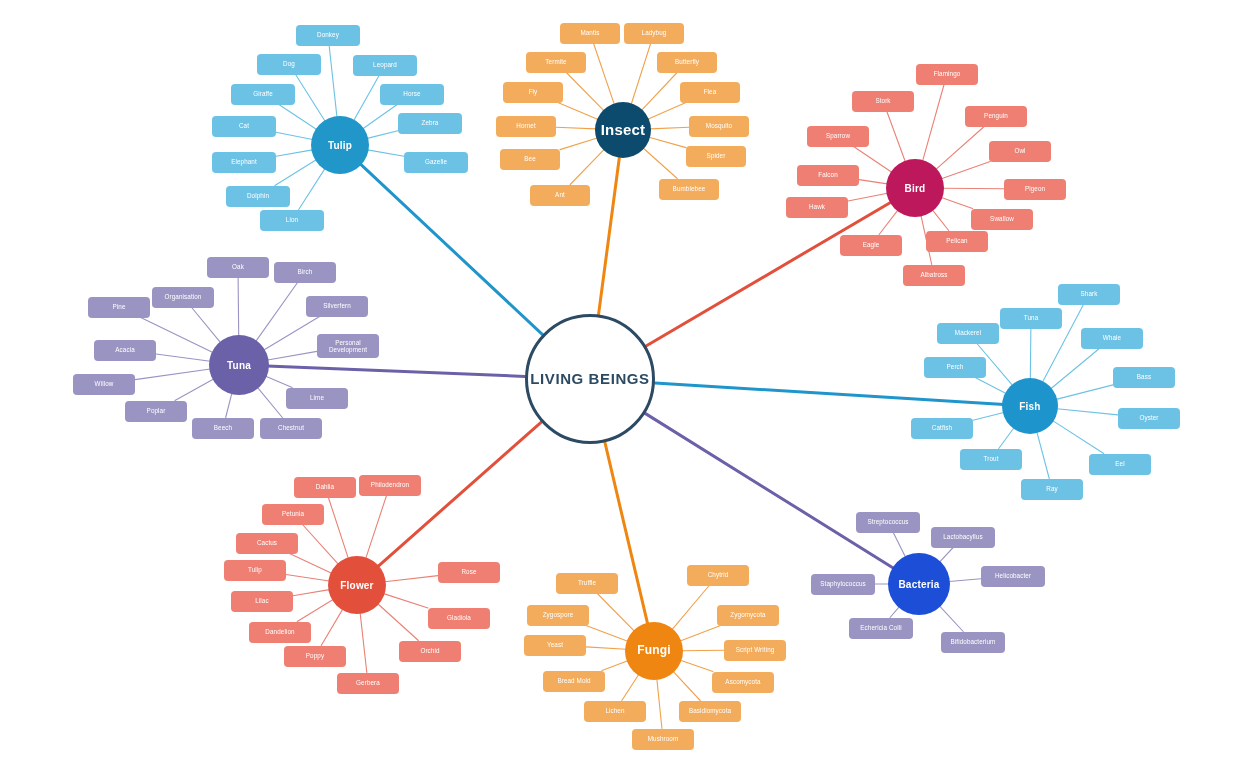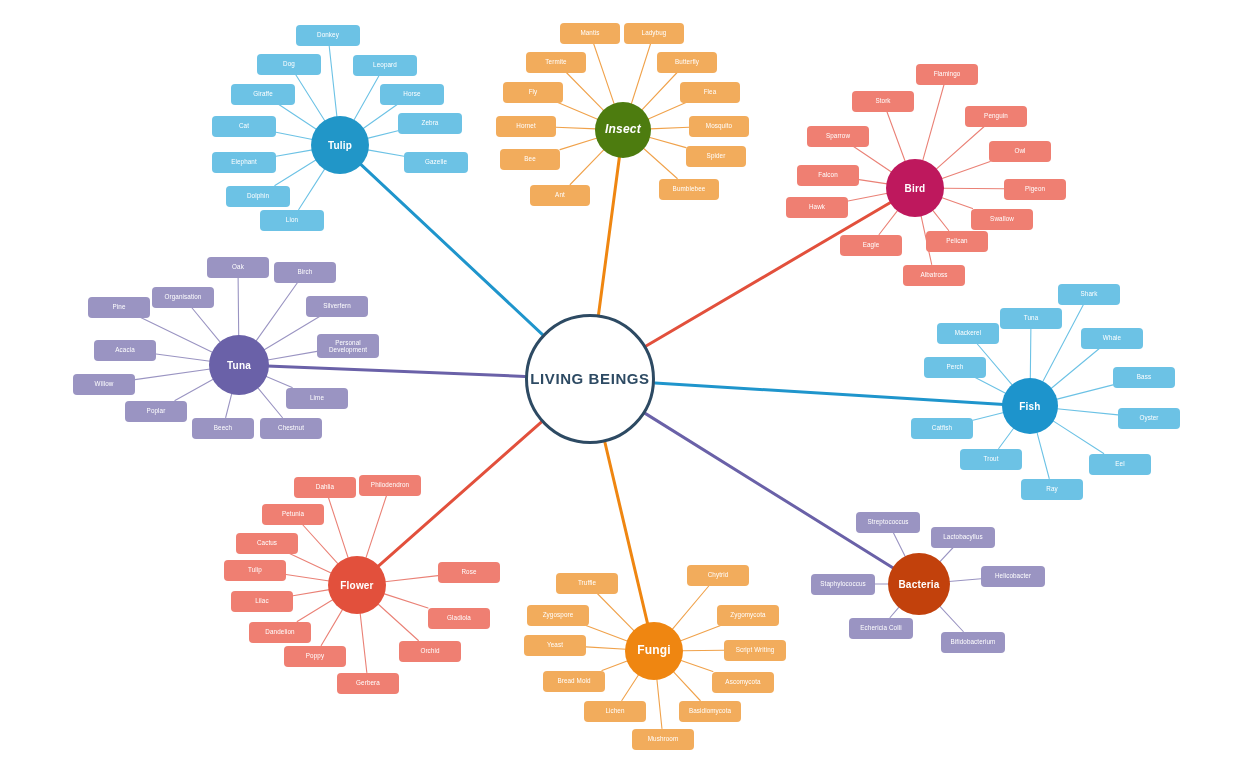--- a/index.html
+++ b/index.html
@@ -124,21 +124,21 @@
       <div class="leaf" style="left: 257px; top: 53.5px; width: 64px; height: 21px; background: rgb(108, 194, 229);">Dog</div>
       <div class="leaf" style="left: 231px; top: 83.5px; width: 64px; height: 21px; background: rgb(108, 194, 229);">Giraffe</div>
       <div class="leaf" style="left: 212px; top: 115.5px; width: 64px; height: 21px; background: rgb(108, 194, 229);">Cat</div>
       <div class="leaf" style="left: 212px; top: 151.5px; width: 64px; height: 21px; background: rgb(108, 194, 229);">Elephant</div>
       <div class="leaf" style="left: 226px; top: 185.5px; width: 64px; height: 21px; background: rgb(108, 194, 229);">Dolphin</div>
       <div class="leaf" style="left: 260px; top: 209.5px; width: 64px; height: 21px; background: rgb(108, 194, 229);">Lion</div>
       <div class="leaf" style="left: 353px; top: 54.5px; width: 64px; height: 21px; background: rgb(108, 194, 229);">Leopard</div>
       <div class="leaf" style="left: 380px; top: 83.5px; width: 64px; height: 21px; background: rgb(108, 194, 229);">Horse</div>
       <div class="leaf" style="left: 398px; top: 112.5px; width: 64px; height: 21px; background: rgb(108, 194, 229);">Zebra</div>
       <div class="leaf" style="left: 404px; top: 151.5px; width: 64px; height: 21px; background: rgb(108, 194, 229);">Gazelle</div>
-      <div class="hub" style="left: 595px; top: 102px; width: 56px; height: 56px; background: #4d7c0f; font-size: 12px; font-style: italic;">Insect</div>
+      <div class="hub" style="left: 595px; top: 102px; width: 56px; height: 56px; background: #0c4a6e; font-size: 15px;">Insect</div>
       <div class="leaf" style="left: 560px; top: 22.5px; width: 60px; height: 21px; background: rgb(242, 172, 92);">Mantis</div>
       <div class="leaf" style="left: 624px; top: 22.5px; width: 60px; height: 21px; background: rgb(242, 172, 92);">Ladybug</div>
       <div class="leaf" style="left: 526px; top: 51.5px; width: 60px; height: 21px; background: rgb(242, 172, 92);">Termite</div>
       <div class="leaf" style="left: 657px; top: 51.5px; width: 60px; height: 21px; background: rgb(242, 172, 92);">Butterfly</div>
       <div class="leaf" style="left: 503px; top: 81.5px; width: 60px; height: 21px; background: rgb(242, 172, 92);">Fly</div>
       <div class="leaf" style="left: 680px; top: 81.5px; width: 60px; height: 21px; background: rgb(242, 172, 92);">Flea</div>
       <div class="leaf" style="left: 496px; top: 115.5px; width: 60px; height: 21px; background: rgb(242, 172, 92);">Hornet</div>
       <div class="leaf" style="left: 689px; top: 115.5px; width: 60px; height: 21px; background: rgb(242, 172, 92);">Mosquito</div>
       <div class="leaf" style="left: 500px; top: 148.5px; width: 60px; height: 21px; background: rgb(242, 172, 92);">Bee</div>
       <div class="leaf" style="left: 686px; top: 145.5px; width: 60px; height: 21px; background: rgb(242, 172, 92);">Spider</div>
@@ -162,21 +162,21 @@
       <div class="leaf" style="left: 1000px; top: 307.5px; width: 62px; height: 21px; background: rgb(108, 194, 229);">Tuna</div>
       <div class="leaf" style="left: 937px; top: 322.5px; width: 62px; height: 21px; background: rgb(108, 194, 229);">Mackerel</div>
       <div class="leaf" style="left: 1081px; top: 327.5px; width: 62px; height: 21px; background: rgb(108, 194, 229);">Whale</div>
       <div class="leaf" style="left: 924px; top: 356.5px; width: 62px; height: 21px; background: rgb(108, 194, 229);">Perch</div>
       <div class="leaf" style="left: 1113px; top: 366.5px; width: 62px; height: 21px; background: rgb(108, 194, 229);">Bass</div>
       <div class="leaf" style="left: 1118px; top: 407.5px; width: 62px; height: 21px; background: rgb(108, 194, 229);">Oyster</div>
       <div class="leaf" style="left: 911px; top: 417.5px; width: 62px; height: 21px; background: rgb(108, 194, 229);">Catfish</div>
       <div class="leaf" style="left: 1089px; top: 453.5px; width: 62px; height: 21px; background: rgb(108, 194, 229);">Eel</div>
       <div class="leaf" style="left: 960px; top: 448.5px; width: 62px; height: 21px; background: rgb(108, 194, 229);">Trout</div>
       <div class="leaf" style="left: 1021px; top: 478.5px; width: 62px; height: 21px; background: rgb(108, 194, 229);">Ray</div>
-      <div class="hub" style="left: 888px; top: 553px; width: 62px; height: 62px; background: #c2410c; font-size: 10px;">Bacteria</div>
+      <div class="hub" style="left: 888px; top: 553px; width: 62px; height: 62px; background: #1d4ed8; font-size: 10px;">Bacteria</div>
       <div class="leaf" style="left: 856px; top: 511.5px; width: 64px; height: 21px; background: rgb(154, 148, 194);">Streptococcus</div>
       <div class="leaf" style="left: 931px; top: 526.5px; width: 64px; height: 21px; background: rgb(154, 148, 194);">Lactobacyllus</div>
       <div class="leaf" style="left: 981px; top: 565.5px; width: 64px; height: 21px; background: rgb(154, 148, 194);">Helicobacter</div>
       <div class="leaf" style="left: 811px; top: 573.5px; width: 64px; height: 21px; background: rgb(154, 148, 194);">Staphylococcus</div>
       <div class="leaf" style="left: 849px; top: 617.5px; width: 64px; height: 21px; background: rgb(154, 148, 194);">Echericia Colli</div>
       <div class="leaf" style="left: 941px; top: 631.5px; width: 64px; height: 21px; background: rgb(154, 148, 194);">Bifidobacterium</div>
       <div class="hub" style="left: 625px; top: 622px; width: 58px; height: 58px; background: rgb(239, 134, 17); font-size: 12px;">Fungi</div>
       <div class="leaf" style="left: 556px; top: 572.5px; width: 62px; height: 21px; background: rgb(242, 172, 92);">Truffle</div>
       <div class="leaf" style="left: 687px; top: 564.5px; width: 62px; height: 21px; background: rgb(242, 172, 92);">Chytrid</div>
       <div class="leaf" style="left: 527px; top: 604.5px; width: 62px; height: 21px; background: rgb(242, 172, 92);">Zygospore</div>

